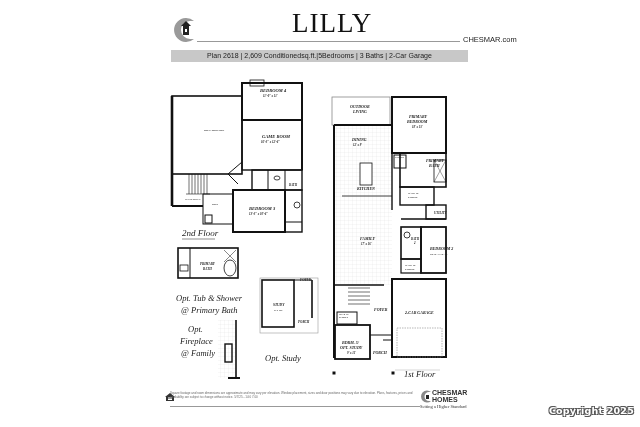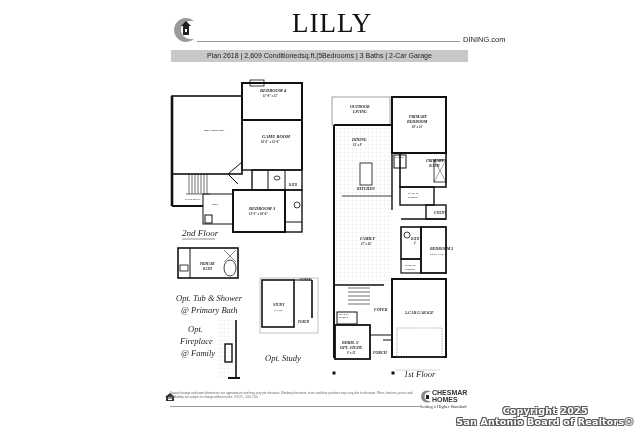--- a/index.html
+++ b/index.html
@@ -25,21 +25,21 @@
 <body>
 
 <svg class="abs logo" viewBox="0 0 28 30">
   <path d="M24 6 A12 12 0 1 0 24 24 L20 24 A8 8 0 1 1 20 6 Z" fill="#9a9a9a"></path>
   <rect x="13" y="10" width="6" height="10" fill="#222"></rect>
   <polygon points="11,11 16,6 21,11" fill="#222"></polygon>
   <rect x="15" y="14" width="2" height="3" fill="#fff"></rect>
 </svg>
 <div class="abs title">LILLY</div>
 <div class="abs title-rule"></div>
-<div class="abs site">DINING.com</div>
+<div class="abs site">CHESMAR.com</div>
 <div class="abs specbar">Plan 2618 | 2,609 Conditionedsq.ft.|5Bedrooms | 3 Baths | 2-Car Garage</div>
 
 <svg class="abs plan" viewBox="160 64 320 340">
   <defs>
     <pattern id="grid" width="4" height="4" patternUnits="userSpaceOnUse">
       <path d="M4 0 L0 0 0 4" fill="none" stroke="#ddd" stroke-width="0.4"></path>
     </pattern>
   </defs>
 
   <g stroke="#111" fill="none">
@@ -238,14 +238,13 @@
   <rect x="6" y="5" width="3" height="4" fill="#222"></rect>
 </svg>
 <div class="abs brand-name">
   <div>CHESMAR</div>
   <div>HOMES</div>
 </div>
 <div class="abs brand-tag">Setting a Higher Standard</div>
 
 <div class="abs copy">
   <div>Copyright 2025</div>
-  <div>San Antonio Board of Realtors®</div>
 </div>
 
 </body></html>

